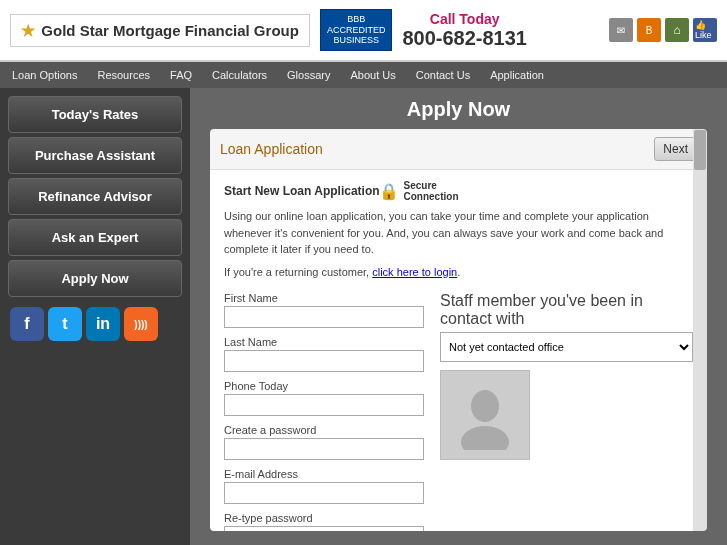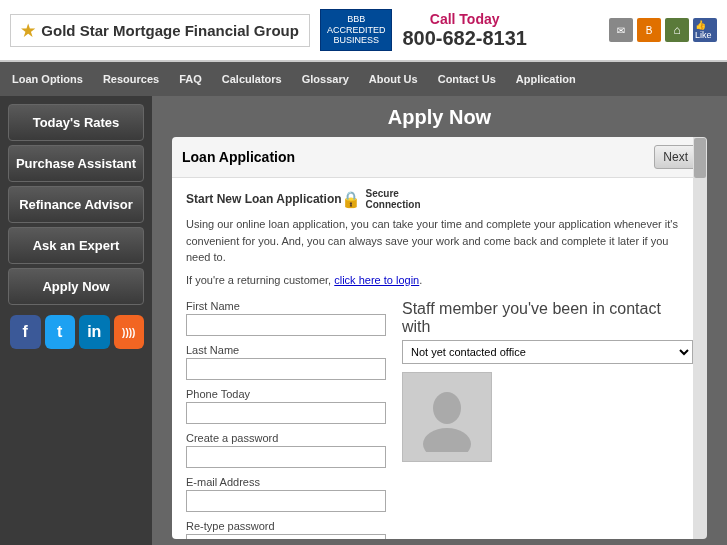--- a/index.html
+++ b/index.html
@@ -15,61 +15,61 @@
     .call-box .call-today { font-size: 14px; font-weight: bold; color: #be185d; }
     .call-box .phone { font-size: 20px; font-weight: bold; color: #333; }
     .header-icons { margin-left: auto; display: flex; align-items: center; gap: 4px; }
     .hicon { width: 24px; height: 24px; display: flex; align-items: center; justify-content: center; font-size: 14px; cursor: pointer; }
     .hicon-email { background: #888; color: white; font-size: 10px; border-radius: 2px; }
     .hicon-blog { background: #e07000; color: white; font-size: 10px; border-radius: 2px; }
     .hicon-home { background: #5a7a3a; color: white; font-size: 12px; border-radius: 2px; }
     .hicon-like { background: #3b5998; color: white; font-size: 9px; border-radius: 2px; padding: 2px; }
 
     
-    .top-nav { background: #555; height: 34px; display: flex; align-items: center; padding: 8px 2px; font-weight: bold; }
+    .top-nav { background: #555; height: 26px; display: flex; align-items: center; padding: 8px 2px; }
     .nav-item { color: #eee; font-size: 11px; padding: 4px 10px; cursor: pointer; white-space: nowrap; }
 
     
     .main-layout { display: flex; height: calc(545px - 62px - 26px); }
 
     
-    .sidebar { width: 152px; background: #3a3a3a; padding: 8px 8px; flex-shrink: 0; }
+    .sidebar { width: 190px; background: #3a3a3a; padding: 8px 8px; flex-shrink: 0; }
     .sidebar-btn { display: block; width: 100%; background: linear-gradient(to bottom, #5a5a5a, #3a3a3a); color: #fff; border: 1px solid #666; border-radius: 4px; padding: 10px 0; text-align: center; font-size: 13px; font-weight: bold; cursor: pointer; margin-bottom: 4px; }
     .social-icons { display: flex; gap: 4px; margin-top: 10px; padding-left: 2px; }
     .social-icon { width: 34px; height: 34px; border-radius: 6px; display: flex; align-items: center; justify-content: center; color: white; font-weight: bold; font-size: 16px; cursor: pointer; }
     .social-fb { background: #3b5998; }
     .social-tw { background: #1da1f2; }
     .social-li { background: #0077b5; }
     .social-rss { background: #f26522; }
 
     
     .content { flex: 1; background: #666; padding: 0; overflow: hidden; }
     .page-title { text-align: center; font-size: 20px; font-weight: bold; color: #fff; padding: 10px 0 8px; }
 
     
     .form-container { background: #fff; margin: 0 20px 10px 20px; border-radius: 4px; overflow-y: auto; height: calc(100% - 55px); position: relative; }
     .form-header { display: flex; align-items: center; justify-content: space-between; padding: 8px 10px; border-bottom: 1px solid #ddd; background: #f5f5f5; }
-    .form-title { font-size: 14px; font-weight: bold; color: #000000; }
+    .form-title { font-size: 14px; font-weight: normal; color: #a16207; }
     .next-btn { background: linear-gradient(to bottom, #f0f0f0, #d0d0d0); border: 1px solid #aaa; border-radius: 3px; padding: 4px 8px; font-size: 12px; cursor: pointer; color: #333; }
     .form-body { padding: 10px 14px; }
     .start-header { font-size: 12px; font-weight: bold; color: #333; margin-bottom: 6px; display: flex; align-items: center; justify-content: flex-start; }
     .secure-conn { display: flex; align-items: center; gap: 4px; font-size: 10px; color: #333; }
     .form-desc { font-size: 11px; color: #444; line-height: 1.5; margin-bottom: 8px; }
     .login-link { font-size: 11px; color: #444; margin-bottom: 14px; }
     .login-link a { color: #0000cc; text-decoration: underline; cursor: pointer; }
 
     
     .form-columns { display: flex; gap: 16px; }
     .form-left { flex: 0 0 200px; }
     .form-right { flex: 1; }
     .field-group { margin-bottom: 8px; }
     .field-label { font-size: 11px; color: #444; margin-bottom: 2px; }
     .field-input { width: 100%; border: 1px solid #aaa; padding: 3px 4px; font-size: 11px; height: 22px; }
     .staff-label { font-size: 16px; color: #444; margin-bottom: 4px; }
-    .staff-select { width: 100%; border: 1px solid #aaa; padding: 3px 4px; font-size: 11px; height: 24px; background: #fff; }
+    .staff-select { width: 100%; border: 1px solid #aaa; padding: 3px 4px; font-size: 11px; height: 30px; background: #fff; }
     .avatar-placeholder { width: 90px; height: 90px; background: #ccc; border: 1px solid #bbb; display: flex; align-items: center; justify-content: center; margin-top: 8px; }
     .avatar-svg { width: 70px; height: 70px; }
 
     
     .scrollbar-track { position: absolute; right: 0; top: 0; width: 14px; height: 100%; background: #e0e0e0; }
     .scrollbar-thumb { width: 12px; height: 40px; background: #aaa; border-radius: 2px; margin: 1px auto; }
   </style>
 </head>
 <body>
 

